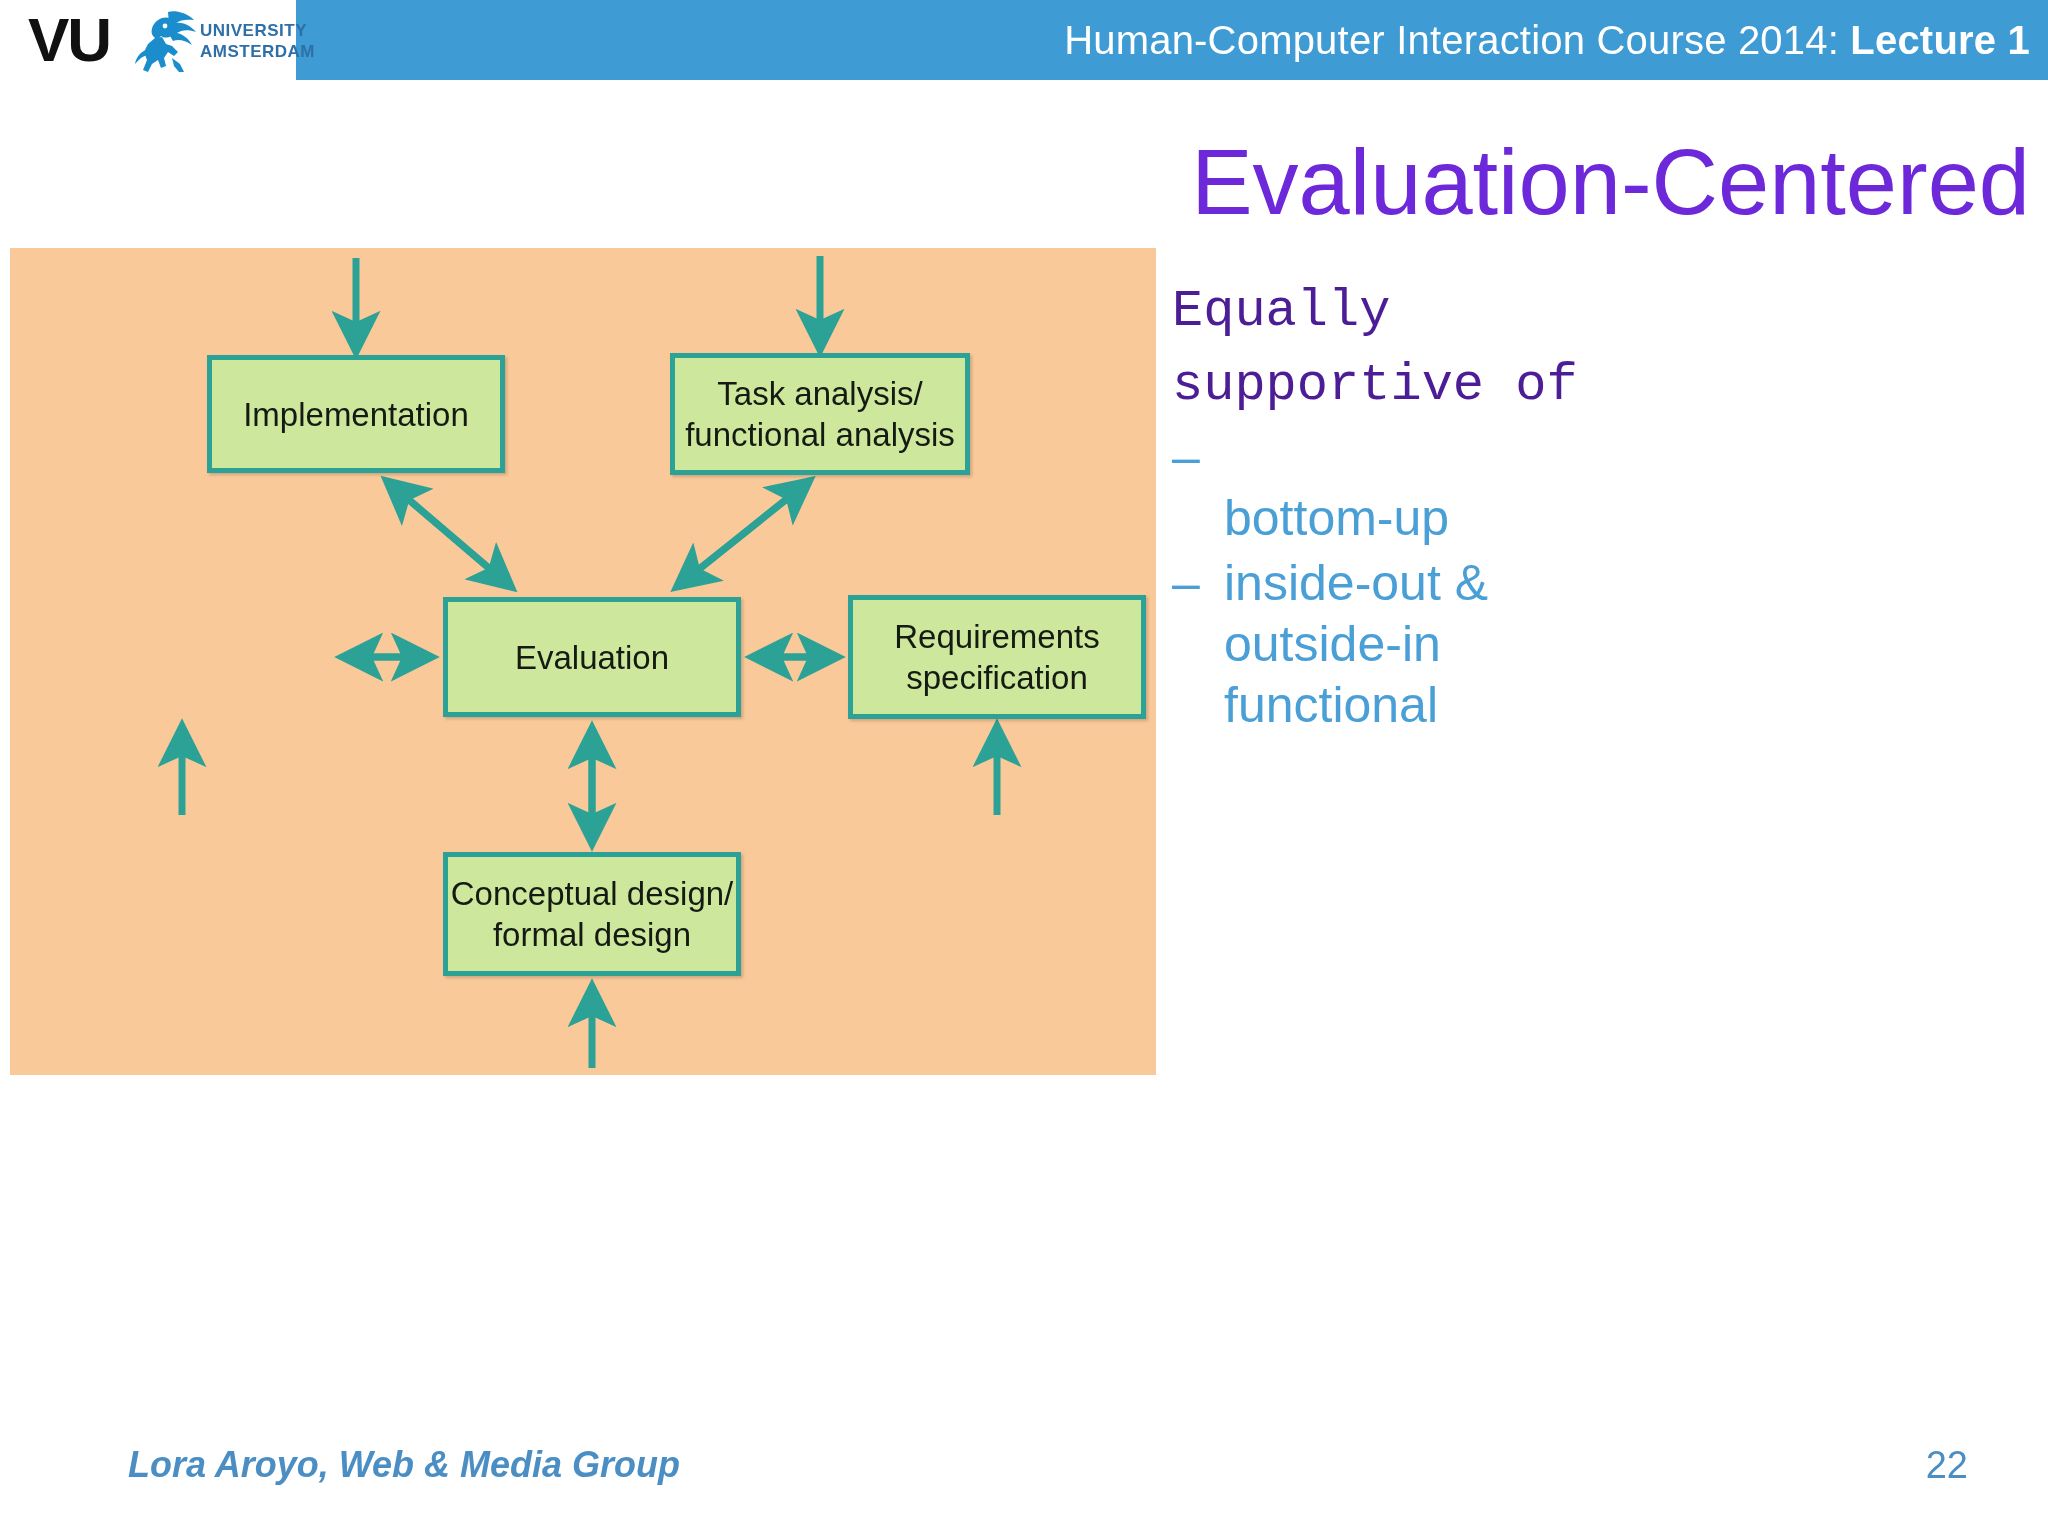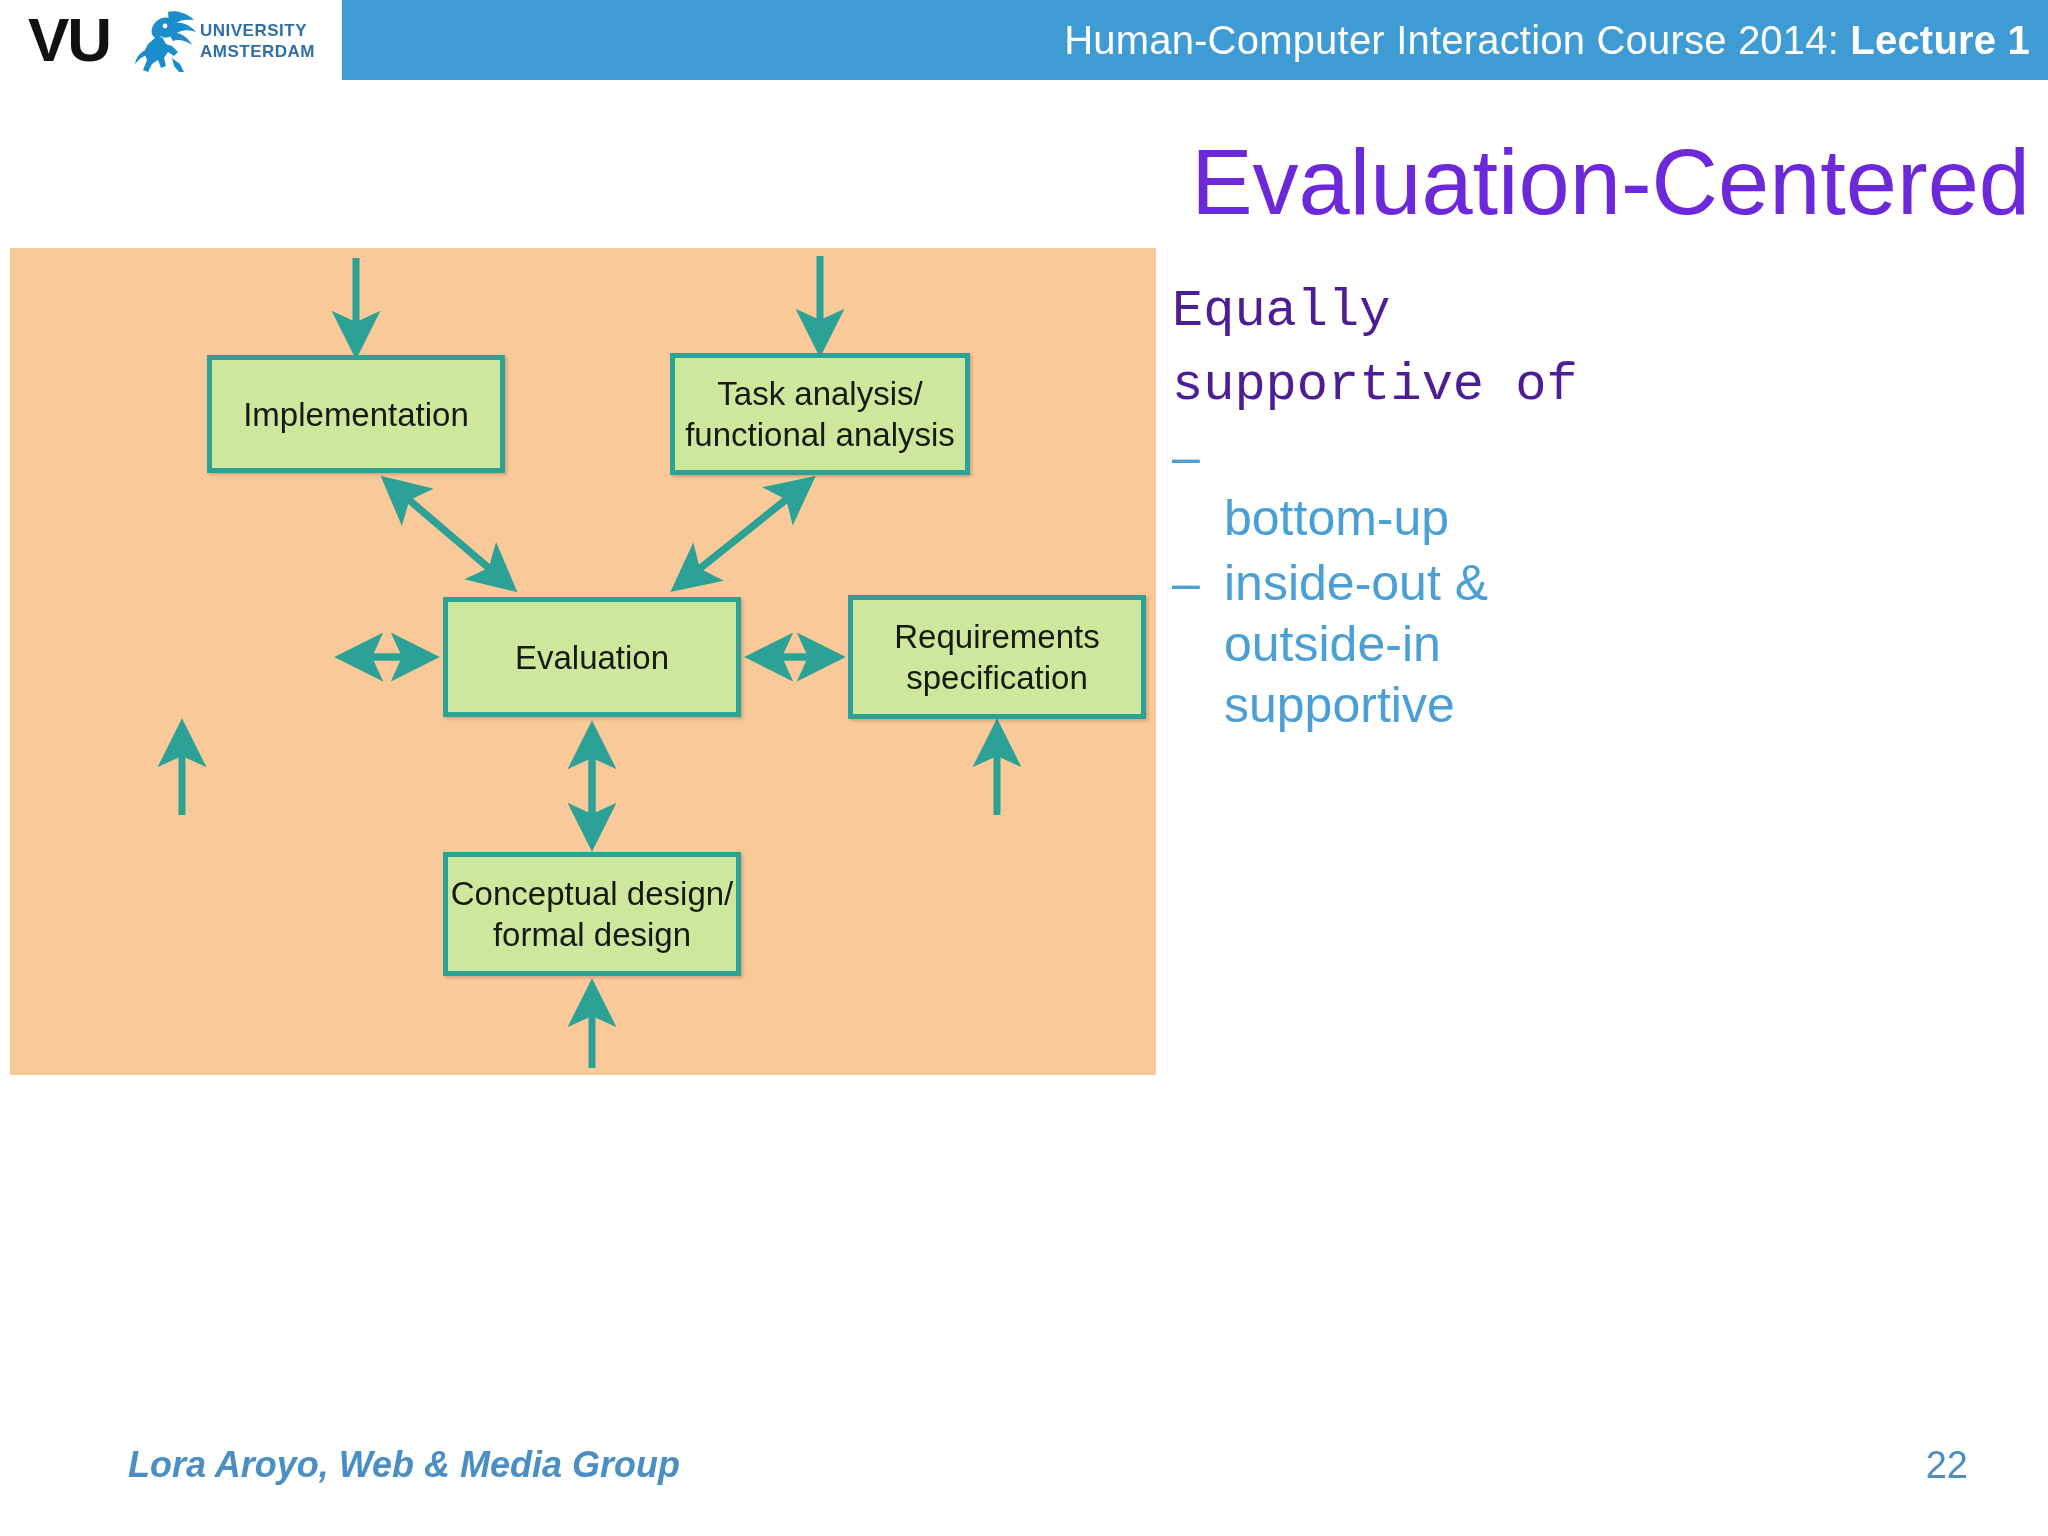--- a/index.html
+++ b/index.html
@@ -5,21 +5,21 @@
   html,body{margin:0;padding:0;}
   body{
     width:2048px;height:1536px;
     background:#ffffff;
     font-family:"Liberation Sans", sans-serif;
     overflow:hidden;
     position:relative;
   }
   
   #header{position:absolute;left:0;top:0;width:2048px;height:82px;}
-  #logo-zone{position:absolute;left:0;top:0;width:296px;height:82px;background:#ffffff;z-index:3;padding-left:46px;}
+  #logo-zone{position:absolute;left:0;top:0;width:296px;height:82px;background:#ffffff;z-index:3;}
   #header-bar{position:absolute;left:296px;top:0;width:1752px;height:80px;background:#3f9bd3;}
   #header-title{
     position:absolute;right:18px;top:50%;transform:translateY(-50%);
     color:#ffffff;font-size:40px;letter-spacing:0.2px;white-space:nowrap;
   }
   #header-title .bold{font-weight:bold;}
   
   #vu-logo{position:absolute;left:20px;top:4px;width:276px;height:76px;}
   #vu-text{position:absolute;left:8px;top:2px;font-size:62px;font-weight:bold;color:#111;letter-spacing:-2px;line-height:68px;font-family:"Liberation Sans",sans-serif;}
   #vu-griffin{position:absolute;left:108px;top:2px;width:72px;height:72px;}
@@ -189,19 +189,19 @@
       <br>
       <span>bottom-up</span>
     </span>
   </div>
 
   <div class="bullet">
     <span class="dash">–</span>
     <span class="btxt">
       <span>inside-out &amp;</span><br>
       <span>outside-in</span><br>
-      <span>supportive</span>
+      <span>functional</span>
     </span>
   </div>
 </div>
 
 <div id="footer-author">Lora Aroyo, Web &amp; Media Group</div>
 <div id="footer-page">22</div>
 
 </body></html>

